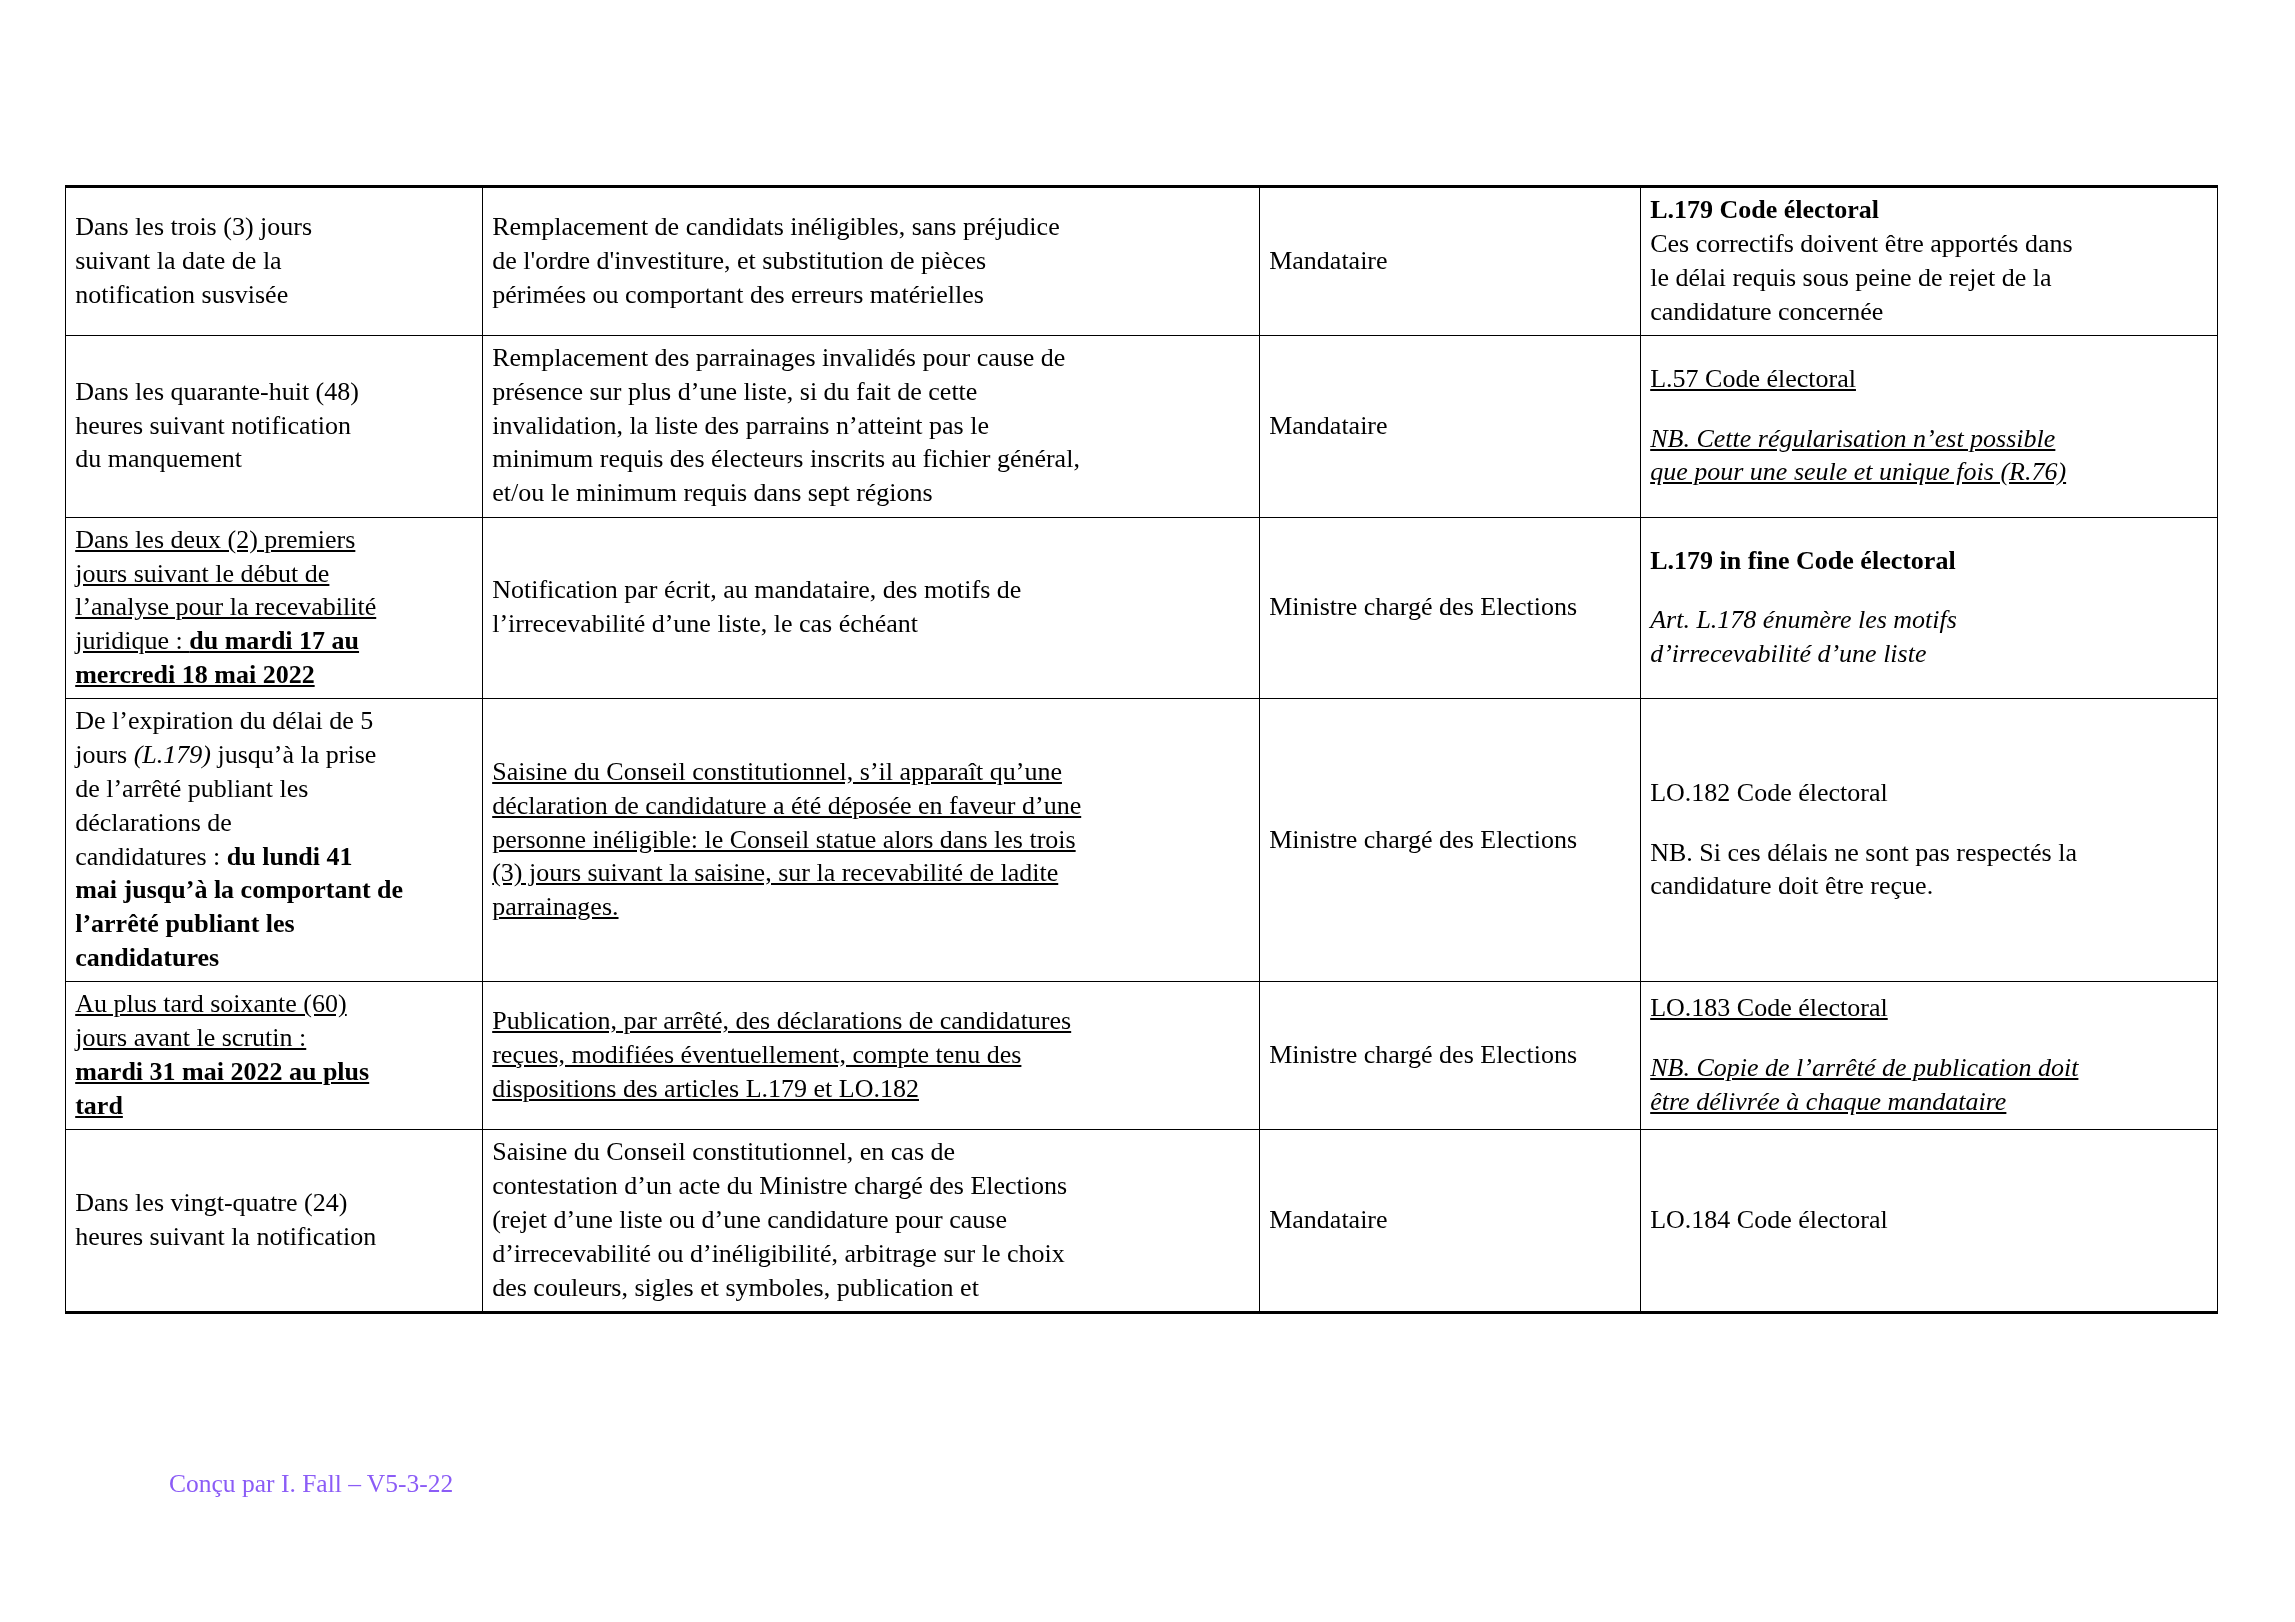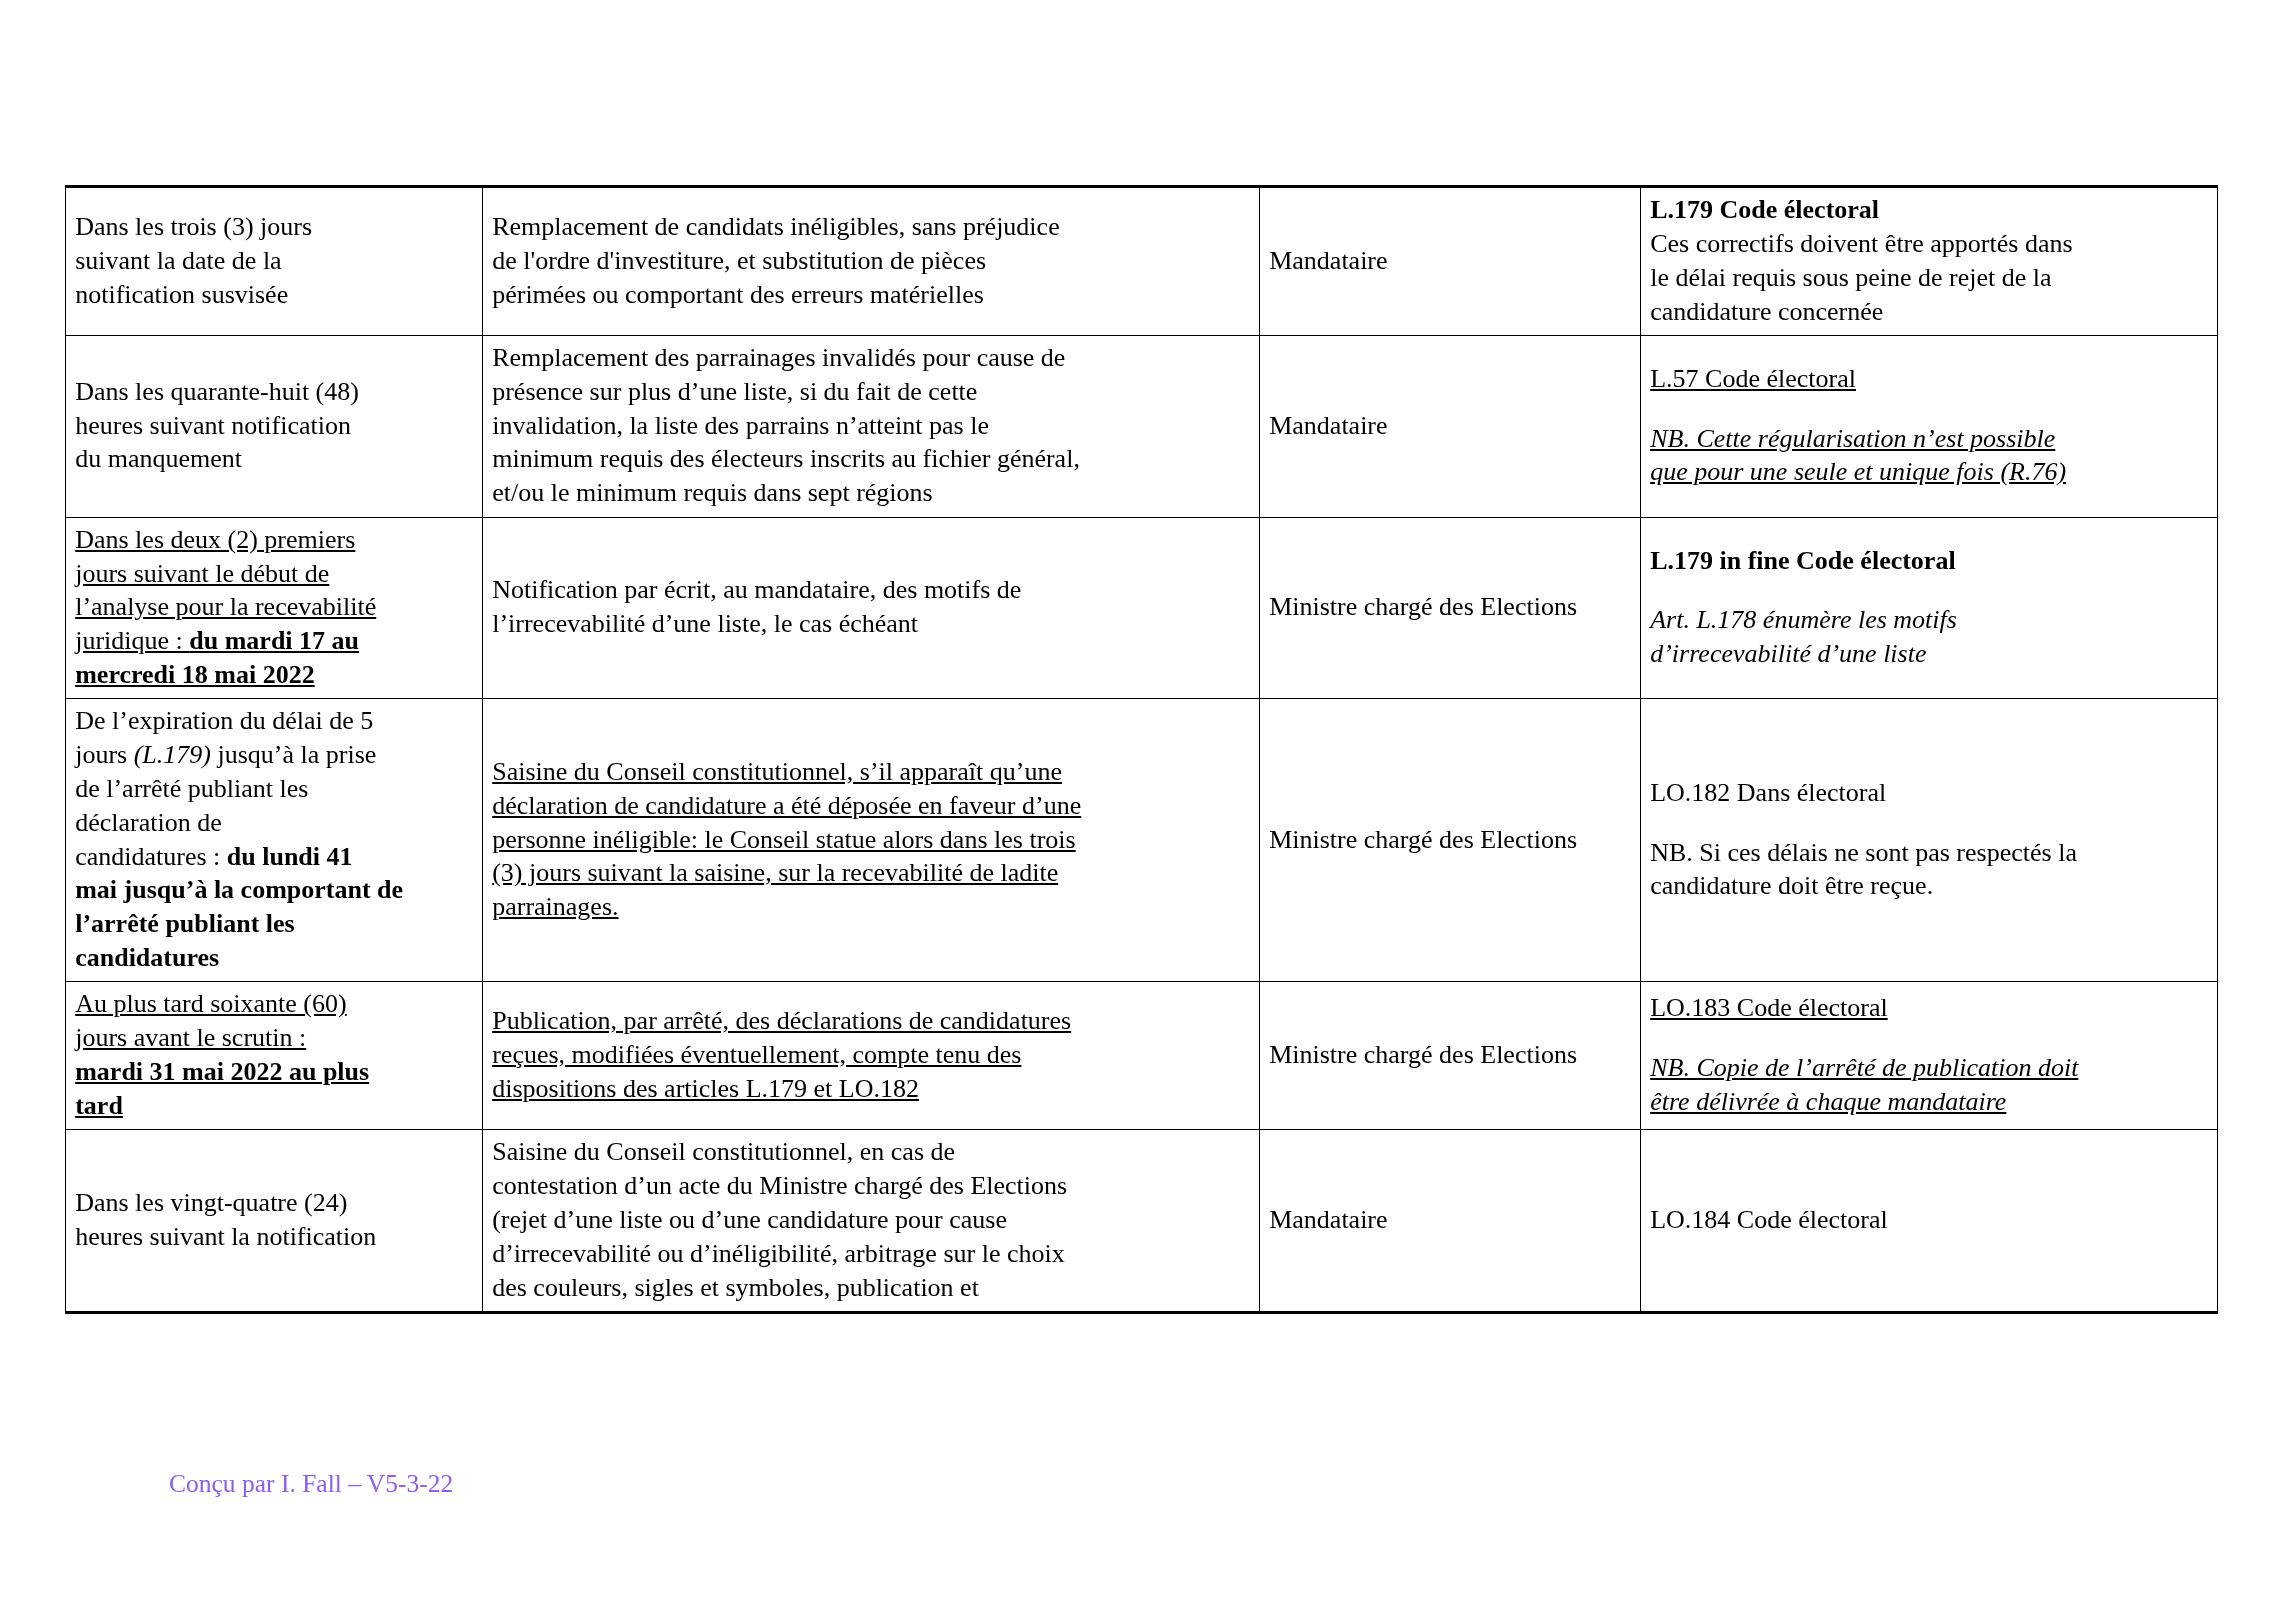--- a/index.html
+++ b/index.html
@@ -151,36 +151,36 @@
             <span class="line i">Art. L.178 énumère les motifs</span>
             <span class="line i">d’irrecevabilité d’une liste</span>
           </td>
         </tr>
 
         <tr>
           <td class="col-delay va-middle">
             <span class="line">De l’expiration du délai de 5</span>
             <span class="line"><span>jours </span><span class="i">(L.179)</span><span> jusqu’à la prise</span></span>
             <span class="line">de l’arrêté publiant les</span>
-            <span class="line">déclaration de</span>
+            <span class="line">déclarations de</span>
             <span class="line"><span>candidatures : </span><span class="b">du lundi 41</span></span>
             <span class="line b">mai jusqu’à la comportant de</span>
             <span class="line b">l’arrêté publiant les</span>
             <span class="line b">candidatures</span>
           </td>
           <td class="col-action va-top">
             <span class="line">Saisine du Conseil constitutionnel, s’il apparaît qu’une</span>
             <span class="line">déclaration de candidature a été déposée en faveur d’une</span>
             <span class="line">personne inéligible: le Conseil statue alors dans les trois</span>
             <span class="line">(3) jours suivant la saisine, sur la recevabilité de ladite</span>
             <span class="line">parrainages.</span>
           </td>
           <td class="col-actor va-middle">Ministre chargé des Elections</td>
           <td class="col-ref va-middle">
-            <span class="line">LO.182 Dans électoral</span>
+            <span class="line">LO.182 Code électoral</span>
             <span class="gap"></span>
             <span class="line">NB. Si ces délais ne sont pas respectés la</span>
             <span class="line">candidature doit être reçue.</span>
           </td>
         </tr>
 
         <tr>
           <td class="col-delay va-top">
             <span class="line">Au plus tard soixante (60)</span>
             <span class="line">jours avant le scrutin :</span>

